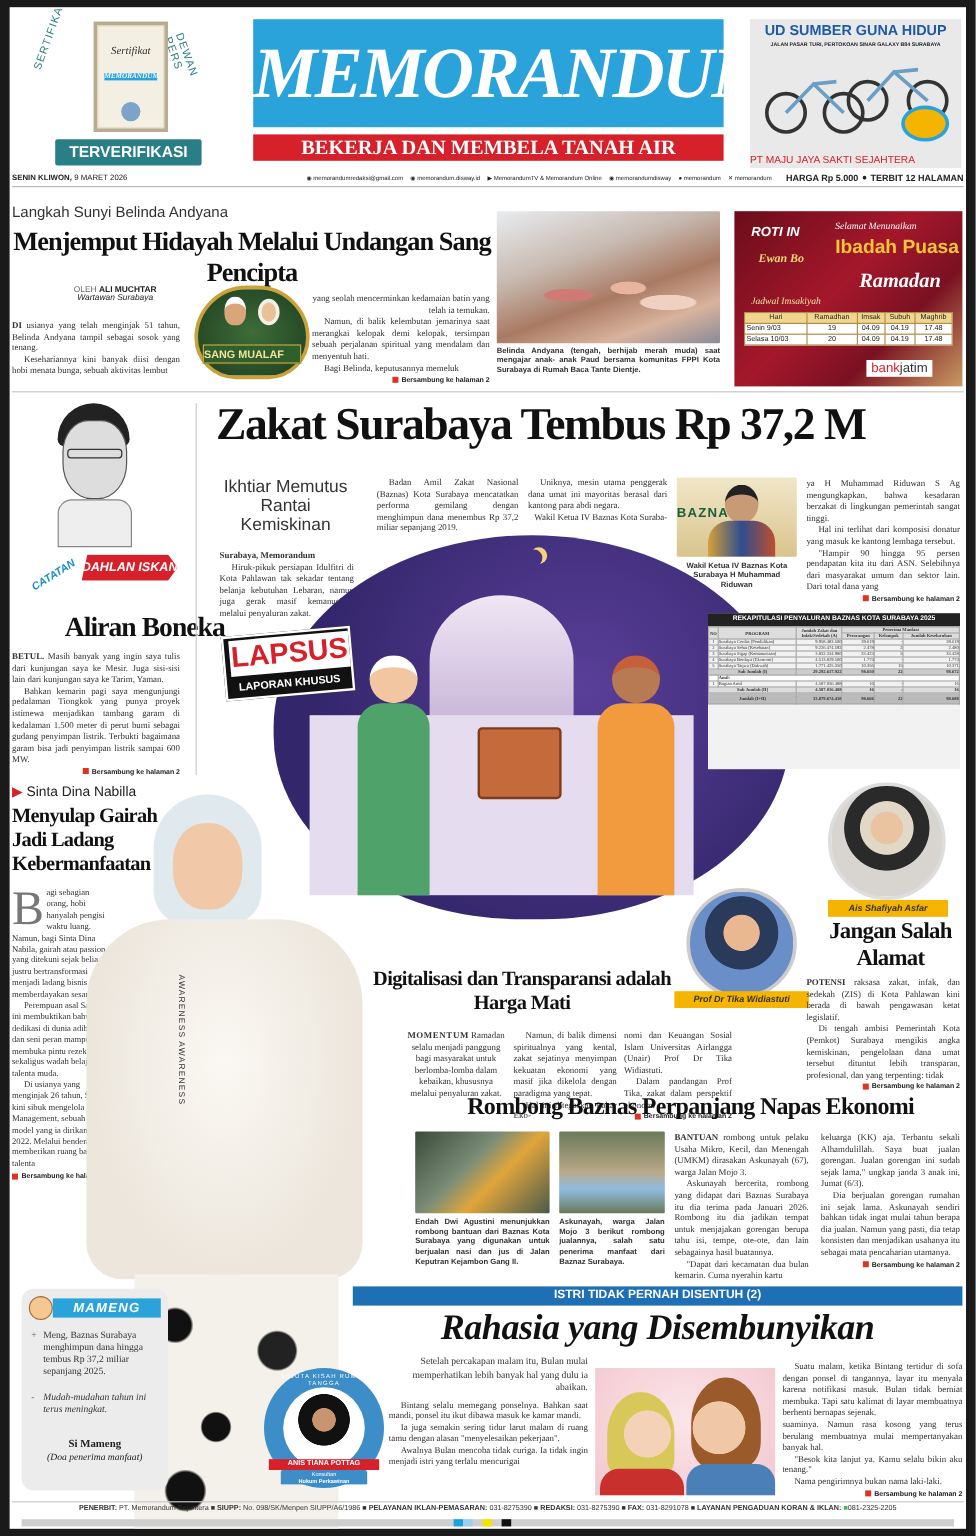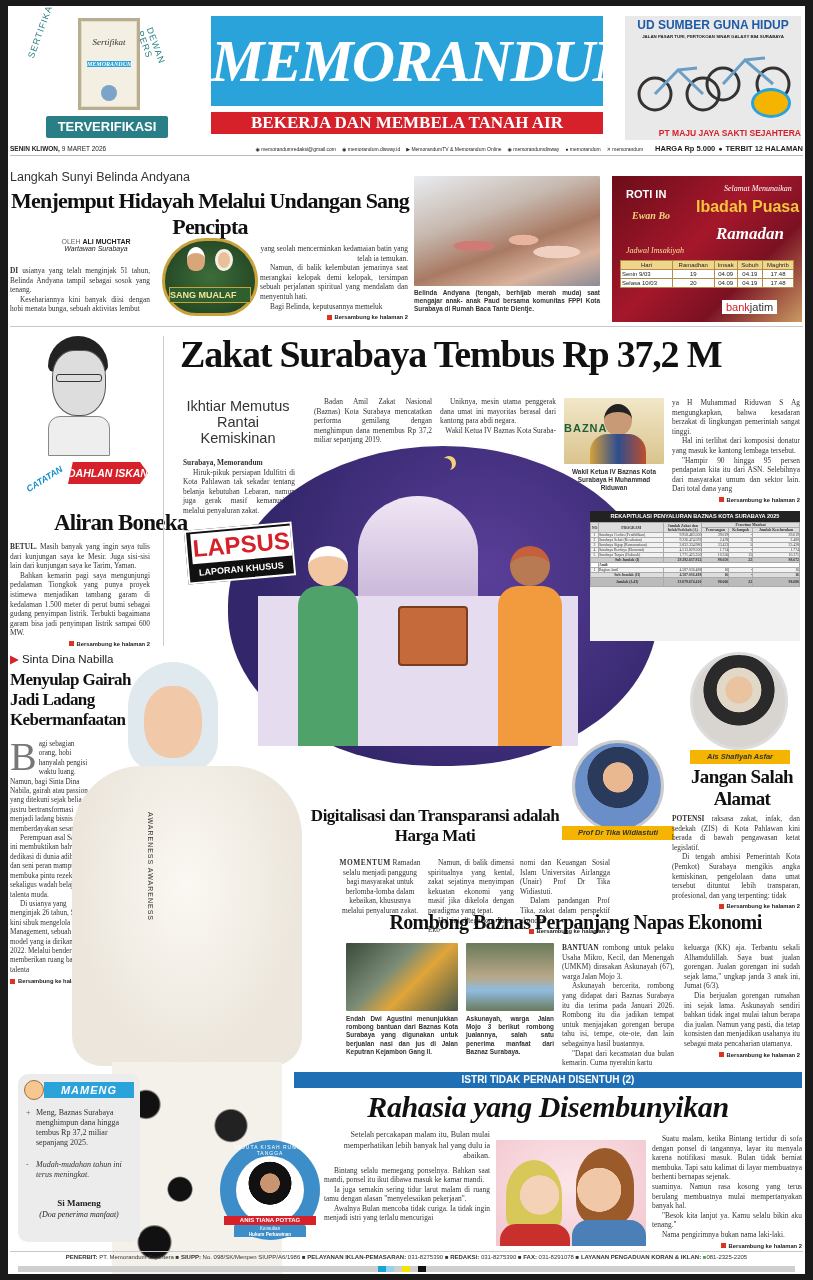--- a/index.html
+++ b/index.html
@@ -46,21 +46,21 @@
           <circle cx="70" cy="50" r="16"></circle>
         <circle cx="90" cy="40" r="16"></circle>
           <circle cx="140" cy="40" r="16"></circle>
       </g>
       <g fill="none" stroke="#6a9ec4" stroke-width="3">
           <path d="M22 50 L45 26 L70 50 M45 26 L64 24"></path>
           <path d="M90 40 L112 16 L140 40 M112 16 L132 14"></path>
         </g>
     </svg>
     <div class="abs" style="left:126px;top:72px;width:40px;height:30px;border-radius:50%;background:#f4b400;border:3px solid #29a3db;"></div>
-    <div class="abs sans" style="left:0;right:0;bottom:2px;text-align:right;color:#d6202a;font-size:8.5px;font-weight:bold;">PT MAJU JAYA SAKTI SEJAHTERA</div>
+    <div class="abs sans" style="left:0;right:0;bottom:2px;text-align:left;color:#d6202a;font-size:8.5px;font-weight:normal;">PT MAJU JAYA SAKTI SEJAHTERA</div>
   </div>
 
   <div class="abs cond" style="left:2px;top:136px;width:793px;height:14px;display:flex;align-items:center;font-size:6.5px;color:#222;border-bottom:1px solid #bbb;">
     <span style="font-weight:bold;margin-right:2px;">SENIN KLIWON,</span>
     <span style="margin-right:auto;">9 MARET 2026</span>
     <span style="margin-right:6px;font-size:5px;"><span>◉ </span><span>memorandumredaksi@gmail.com</span></span>
     <span style="margin-right:6px;font-size:5px;"><span>◉ </span><span>memorandum.disway.id</span></span>
     <span style="margin-right:6px;font-size:5px;"><span>▶ </span><span>MemorandumTV &amp; Memorandum Online</span></span>
     <span style="margin-right:6px;font-size:5px;"><span>◉ </span><span>memorandumdisway</span></span>
     <span style="margin-right:6px;font-size:5px;"><span>● </span><span>memorandum</span></span>
@@ -96,23 +96,23 @@
   </div>
 
   <div class="abs" style="left:406px;top:170px;width:186px;height:148px;">
     <div class="photo abs" style="left:0;top:0;width:186px;height:110px;background:linear-gradient(160deg,#e9ecf0 0%,#c7b9b0 35%,#a97a63 60%,#d9b39d 80%,#8a8a98 100%);">
       <div class="abs" style="left:10px;top:40px;width:166px;height:60px;background:radial-gradient(ellipse at 30% 50%,#d07a76 0 12%,transparent 13%),radial-gradient(ellipse at 60% 40%,#e8b4a0 0 10%,transparent 11%),radial-gradient(ellipse at 80% 60%,#f0d0c0 0 12%,transparent 13%);"></div>
     </div>
     <div class="abs caption" style="left:0;top:113px;width:186px;">Belinda Andyana (tengah, berhijab merah muda) saat mengajar anak- anak Paud bersama komunitas FPPI Kota Surabaya di Rumah Baca Tante Dientje.</div>
   </div>
 
   <div class="abs" style="left:604px;top:170px;width:190px;height:146px;background:linear-gradient(135deg,#6b0d19 0%,#a5172b 45%,#7a1122 70%,#c89b63 100%);overflow:hidden;">
-    <div class="abs sans" style="left:14px;top:12px;color:#fff;font-weight:bold;font-size:11px;">ROTI IN</div>
+    <div class="abs sans" style="left:14px;top:12px;color:#fff;font-weight:bold;font-size:11px;font-style:italic;">ROTI IN</div>
     <div class="abs serif" style="left:20px;top:34px;color:#f4d27a;font-style:italic;font-size:10px;font-weight:bold;">Ewan Bo</div>
-    <div class="abs serif" style="left:112px;top:8px;color:#fff;font-style:italic;font-size:8px;">Selamat Menunaikan</div>
+    <div class="abs serif" style="left:84px;top:8px;color:#fff;font-style:italic;font-size:8px;">Selamat Menunaikan</div>
     <div class="abs sans" style="left:84px;top:22px;color:#f4c53a;font-weight:bold;font-size:16px;">Ibadah Puasa</div>
     <div class="abs serif" style="left:104px;top:48px;color:#fff;font-style:italic;font-weight:bold;font-size:17px;">Ramadan</div>
     <div class="abs serif" style="left:14px;top:70px;color:#f4e2a0;font-style:italic;font-size:8px;">Jadwal Imsakiyah</div>
     <table class="abs sans" style="left:8px;top:84px;width:174px;border-collapse:collapse;font-size:6px;background:#fff;">
       <tbody>
           <tr style="background:#f0d68c;">
         <th style="border:1px solid #b38b4a;font-weight:normal;padding:1px;">Hari</th>
         <th style="border:1px solid #b38b4a;font-weight:normal;">Ramadhan</th>
         <th style="border:1px solid #b38b4a;font-weight:normal;">Imsak</th>
         <th style="border:1px solid #b38b4a;font-weight:normal;">Subuh</th>

